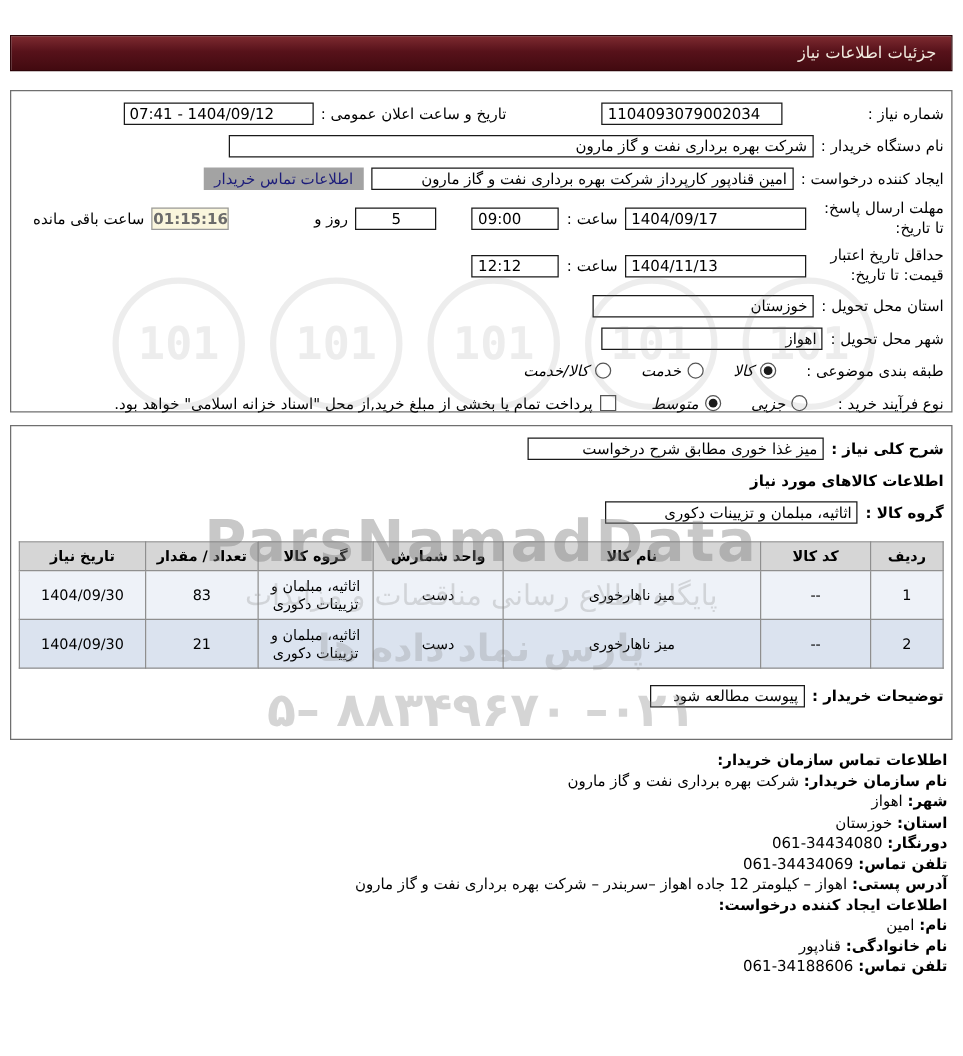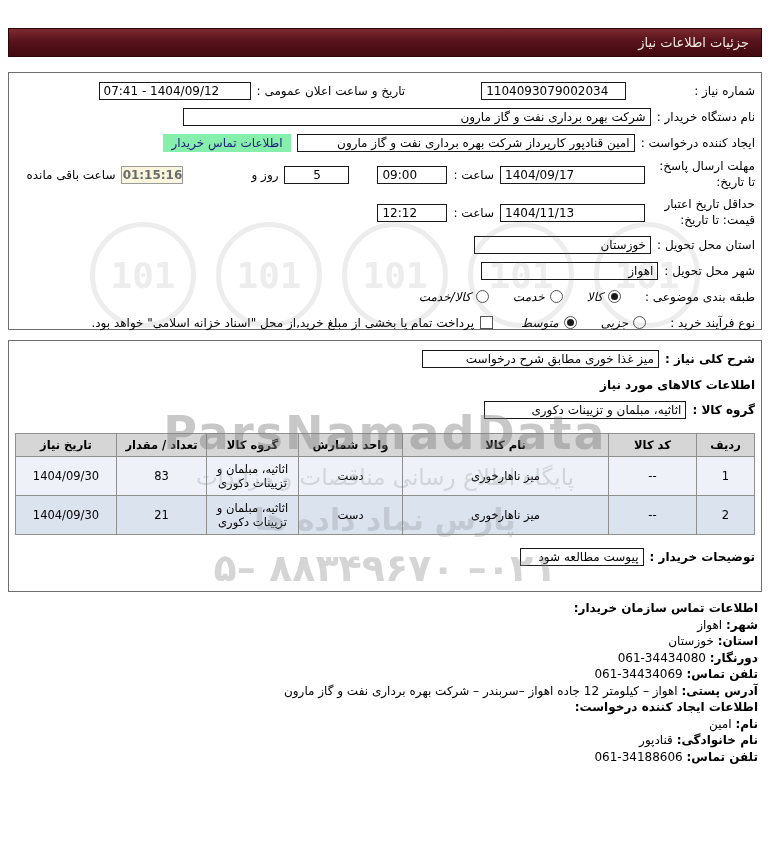--- a/index.html
+++ b/index.html
@@ -22,21 +22,21 @@
   .flabel.wrap{width:104px;white-space:normal;line-height:1.3;}
   .bold{font-weight:bold;}
   .sp{display:inline-block;height:1px;}
   .input{border:1px solid #1a1a1a;background:#fff;height:18px;line-height:16px;padding:0 4px;
          box-sizing:border-box;overflow:hidden;white-space:nowrap;}
   .num{direction:ltr;text-align:left;}
   .ctr{text-align:center;}
   .w-need{width:145px}.w-ann{width:152px}.w-org{width:468px}.w-cre{width:338px}
   .w-date{width:145px}.w-hour{width:70px}.w-days{width:65px}.w-prov{width:177px}
   .w-desc{width:237px}.w-grp{width:202px}.w-note{width:124px}
-  .link-yellow{background:#86efac;color:#1c1c7a;height:18px;line-height:18px;padding:0 8px;
+  .link-yellow{background:#a3a3a3;color:#1c1c7a;height:18px;line-height:18px;padding:0 8px;
                white-space:nowrap;cursor:pointer;}
   .timer{background:#faf6dd;border:1px solid #9a9a9a;color:#6b6b6b;width:62px;height:18px;
          line-height:16px;box-sizing:border-box;text-align:center;direction:ltr;font-weight:bold;}
   .opt{display:inline-flex;align-items:center;gap:5px;margin-inline-start:18px;font-style:italic;}
   .radio{width:13px;height:13px;border:1px solid #555;border-radius:50%;background:#fff;
          display:inline-flex;align-items:center;justify-content:center;box-sizing:border-box;cursor:pointer;}
   .radio.checked::after{content:"";width:7px;height:7px;border-radius:50%;background:#1a1a1a;}
   .checkbox{width:13px;height:13px;border:1px solid #555;background:#fff;display:inline-block;
             box-sizing:border-box;margin-inline-start:22px;cursor:pointer;}
   .sec-heading{margin:10px 0 8px;}
@@ -216,20 +216,21 @@
 
     <div class="frow" style="margin-top:12px">
       <span class="flabel bold">توضیحات خریدار :</span>
       <div class="input w-note">پیوست مطالعه شود</div>
     </div>
 
   </div>
 
   <div class="contact-sec">
     <div class="c-line"><b>اطلاعات تماس سازمان خریدار:</b></div>
+    <div class="c-line"><b>نام سازمان خریدار:</b> <span>شرکت بهره برداری نفت و گاز مارون</span></div>
     <div class="c-line"><b>شهر:</b> <span>اهواز</span></div>
     <div class="c-line"><b>استان:</b> <span>خوزستان</span></div>
     <div class="c-line"><b>دورنگار:</b> <span class="ltr-span">061-34434080</span></div>
     <div class="c-line"><b>تلفن تماس:</b> <span class="ltr-span">061-34434069</span></div>
     <div class="c-line"><b>آدرس پستی:</b> <span>اهواز – کیلومتر 12 جاده اهواز –سربندر – شرکت بهره برداری نفت و گاز مارون</span></div>
     <div class="c-line"><b>اطلاعات ایجاد کننده درخواست:</b></div>
     <div class="c-line"><b>نام:</b> <span>امین</span></div>
     <div class="c-line"><b>نام خانوادگی:</b> <span>قنادپور</span></div>
     <div class="c-line"><b>تلفن تماس:</b> <span class="ltr-span">061-34188606</span></div>
   </div>

